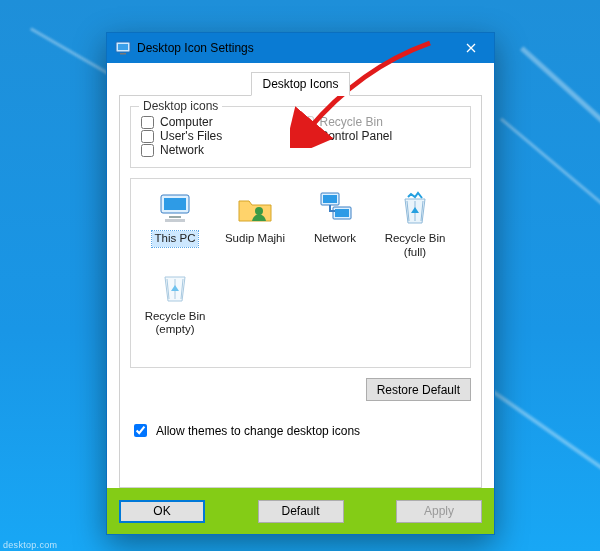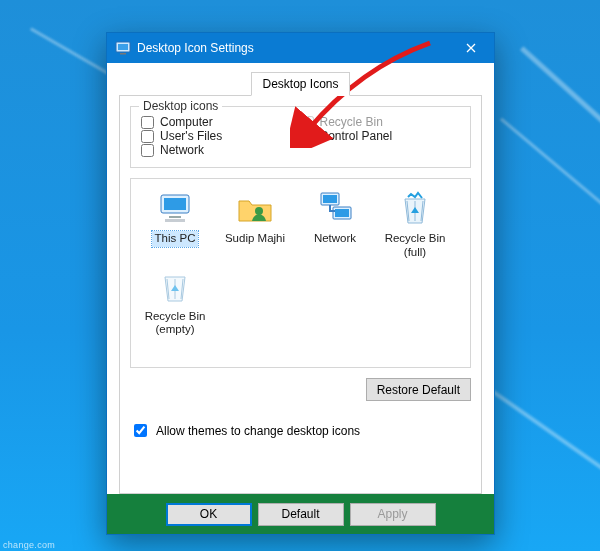--- a/index.html
+++ b/index.html
@@ -27,21 +27,21 @@
     left: 106px; top: 32px;
     width: 389px; height: 503px;
     background: #fff;
     border: 1px solid #0a6fbf;
     box-shadow: 0 10px 30px rgba(0,0,0,0.4);
     display: flex; flex-direction: column;
   }
   .titlebar {
     height: 30px;
     background: #0a7bd3;
-    color: #ffffff;
+    color: #000000;
     display: flex;
     align-items: center;
     padding: 0 0 0 8px;
   }
   .titlebar .appicon {
     width: 16px; height: 16px; margin-right: 6px;
   }
   .titlebar .title { flex: 1; font-size: 12px; }
   .titlebar .closebtn {
     width: 46px; height: 30px;
@@ -149,28 +149,28 @@
     outline: 1px solid #0078d7;
     outline-offset: -2px;
   }
   button.win.disabled { color: #9a9a9a; }
   .themes-chk {
     display: flex; align-items: center; gap: 6px;
     font-size: 12px;
     margin-top: 10px;
   }
   .footer {
-    height: 40px;
+    height: 46px;
     display: flex;
     align-items: center;
-    justify-content: center;
+    justify-content: space-between;
     gap: 6px;
     padding: 0 12px;
     border-top: 0;
-    background: #15803d;
+    background: #84cc16;
   }
   .annot-arrow {
     position: absolute;
     pointer-events: none;
   }
   .watermark {
     position: absolute;
     left: 3px; top: 540px;
     font-size: 9px; color: rgba(255,255,255,0.7);
     letter-spacing: .3px;
@@ -326,14 +326,14 @@
 
   <svg class="annot-arrow" width="150" height="110" style="left:290px; top:38px;">
     <defs>
       <marker id="ah" markerWidth="12" markerHeight="12" refX="2" refY="5" orient="auto">
         <path d="M0 0 L10 5 L0 10 z" fill="#e11b1b"></path>
       </marker>
     </defs>
     <path d="M140 5 Q70 30 18 92" stroke="#e11b1b" stroke-width="5" fill="none" marker-end="url(#ah)"></path>
   </svg>
 
-  <div class="watermark">change.com</div>
+  <div class="watermark">desktop.com</div>
 </div>
 
 </body></html>

